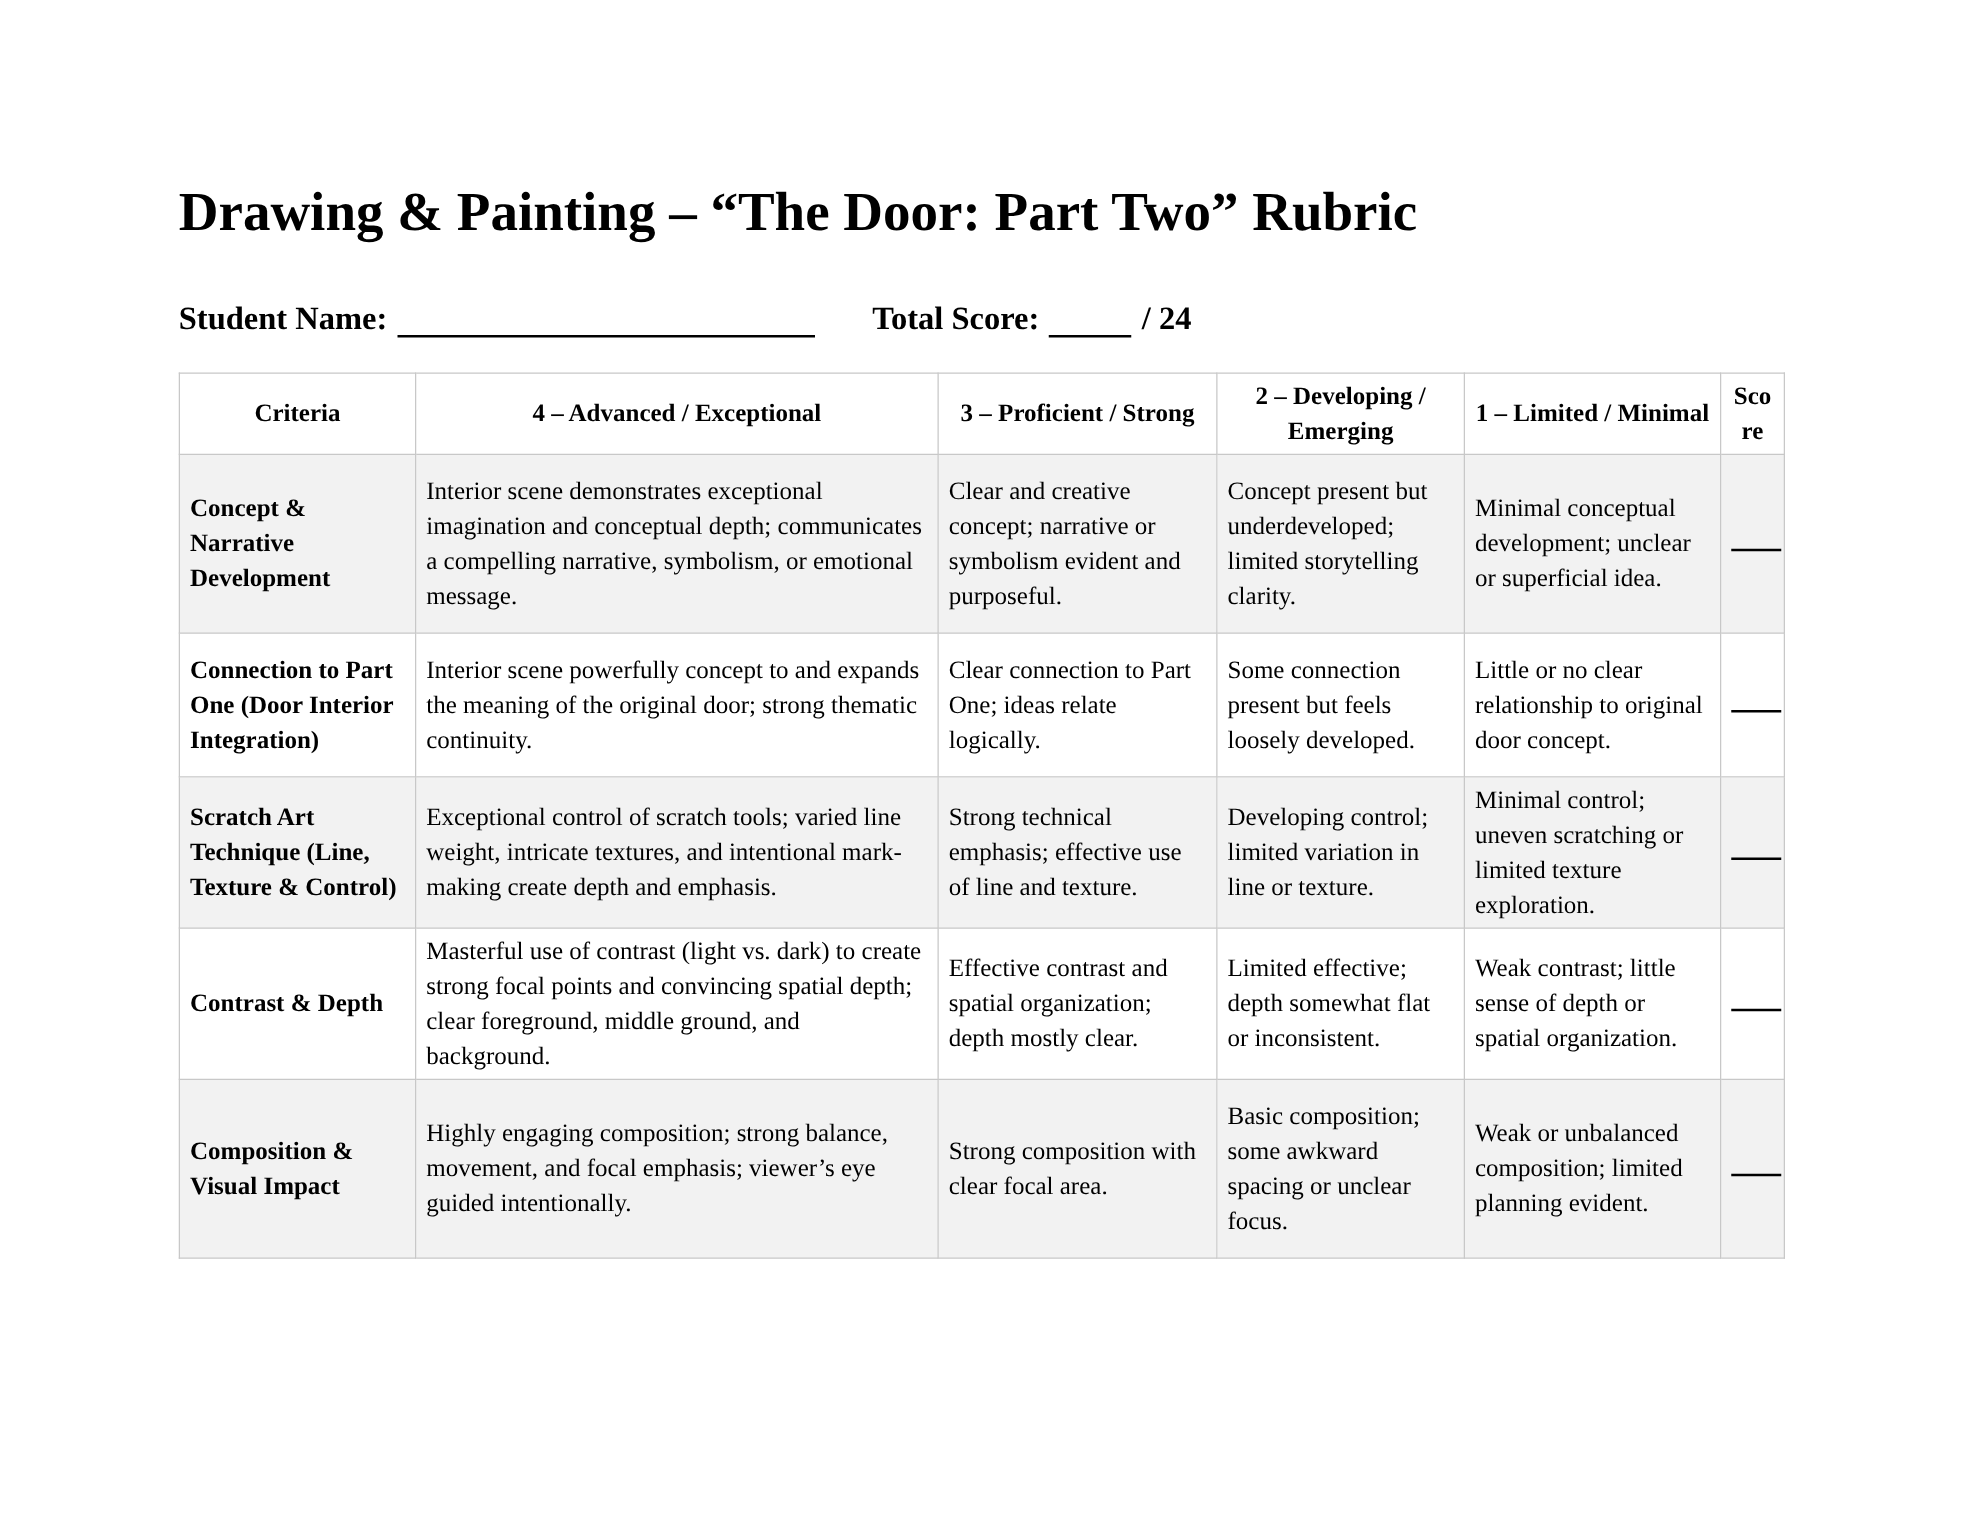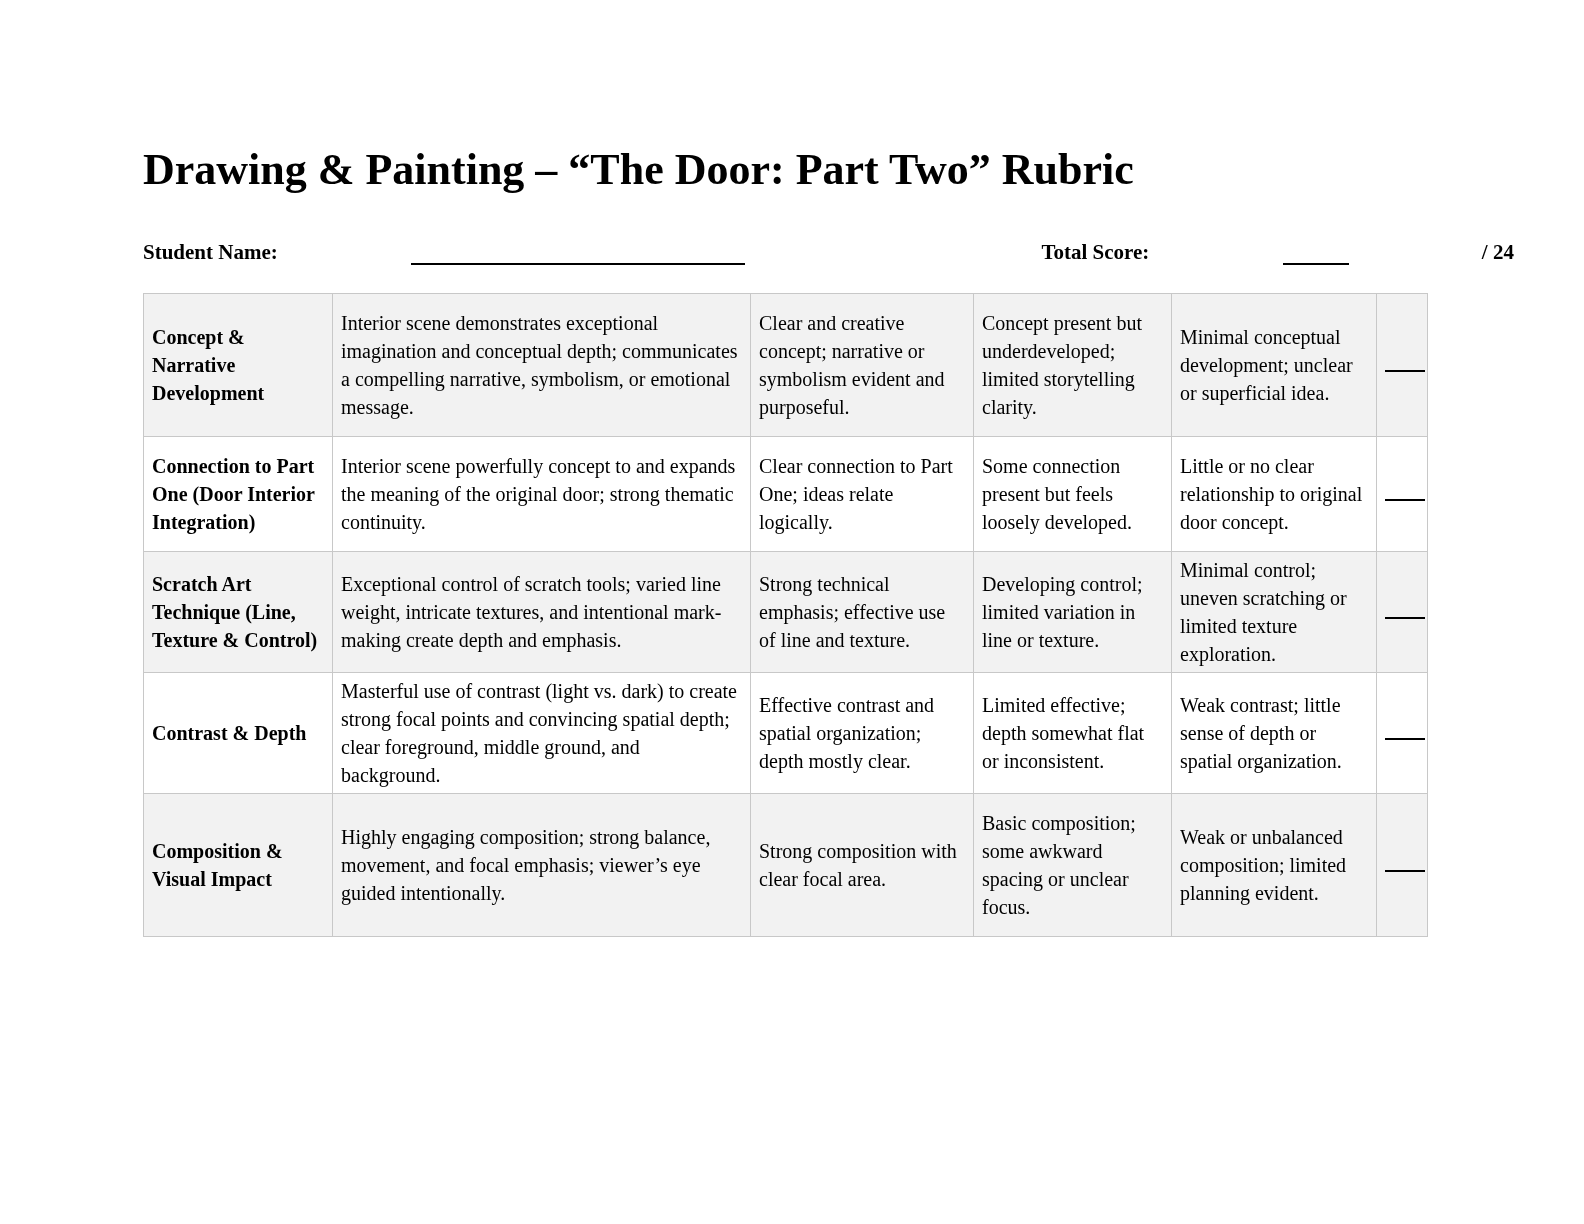--- a/index.html
+++ b/index.html
@@ -5,37 +5,36 @@
   * { box-sizing: border-box; }
   html, body {
     margin: 0; padding: 0;
     width: 1584px; height: 1224px;
     background: #ffffff;
     color: #000000;
     font-family: "Liberation Serif", "DejaVu Serif", serif;
   }
   .page {
     width: 1584px; height: 1224px;
-    padding: 146px 70px 0 143px;
+    padding: 146px 112px 0 143px;
   }
   .doc-title {
     font-size: 44px;
     font-weight: bold;
     line-height: 1.1;
     margin: 0 0 46px 0;
     letter-spacing: 0px;
     white-space: nowrap;
   }
   .meta-line {
-    font-size: 21px;
+    font-size: 26px;
     font-weight: bold;
     margin: 0 0 28px 0;
     display: flex;
     align-items: flex-end;
-    justify-content: space-between;
   }
   .blank-line {
     display: inline-block;
     border-bottom: 2px solid #000;
     height: 20px;
   }
   .blank-student { width: 334px; margin-left: 8px; }
   .blank-score  { width: 66px; margin-left: 8px; margin-right: 8px; }
   .meta-gap { width: 46px; }
 
@@ -103,20 +102,28 @@
   <table class="rubric">
     <colgroup>
       <col class="c-criteria">
         <col class="c-advanced">
         <col class="c-proficient">
       <col class="c-developing">
         <col class="c-limited">
         <col class="c-score">
     </colgroup>
     <tbody>
+        <tr class="r-header">
+      <th>Criteria</th>
+      <th>4 – Advanced / Exceptional</th>
+      <th>3 – Proficient / Strong</th>
+      <th>2 – Developing / Emerging</th>
+      <th>1 – Limited / Minimal</th>
+      <th class="score-head">Score</th>
+    </tr>
 
     <tr class="striped r-0">
       <td class="criteria-cell">Concept &amp; Narrative Development</td>
       <td>Interior scene demonstrates exceptional imagination and conceptual depth; communicates a compelling narrative, symbolism, or emotional message.</td>
       <td>Clear and creative concept; narrative or symbolism evident and purposeful.</td>
       <td>Concept present but underdeveloped; limited storytelling clarity.</td>
       <td>Minimal conceptual development; unclear or superficial idea.</td>
       <td class="score-cell"><span class="score-blank"></span></td>
     </tr>
 

